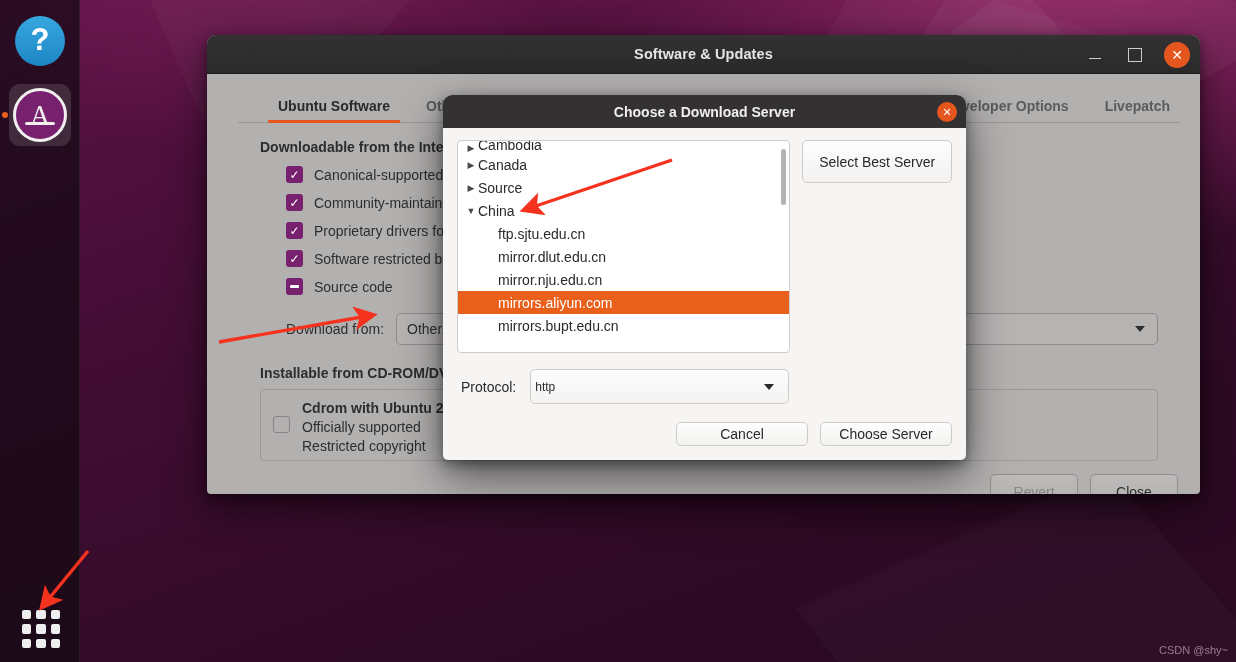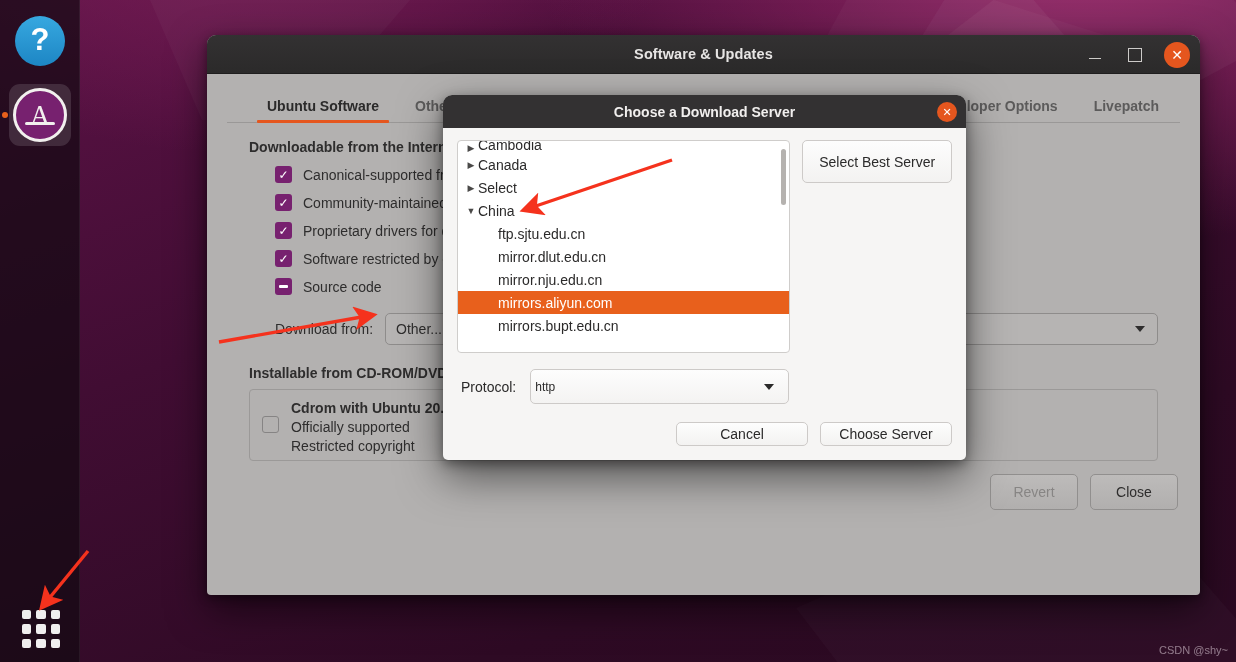--- a/index.html
+++ b/index.html
@@ -79,21 +79,21 @@
     width: 42px; height: 42px;
     display: grid; grid-template-columns: repeat(3, 1fr);
     grid-template-rows: repeat(3, 1fr); gap: 5px;
     padding: 2px;
   }
   #show-apps i { background: #efeeee; border-radius: 2px; display:block; }
 
   
   #main-window {
     position: absolute; left: 207px; top: 35px;
-    width: 993px; height: 560px;
+    width: 993px; height: 459px;
     background: #b3b1b0;
     border-radius: 9px 9px 4px 4px;
     box-shadow: 0 14px 38px rgba(0,0,0,0.55), 0 3px 10px rgba(0,0,0,0.4);
     z-index: 10;
     overflow: hidden;
   }
   #main-titlebar {
     height: 39px;
     background: linear-gradient(180deg, #333132 0%, #2b2a2a 100%);
     border-bottom: 1px solid #1f1e1e;
@@ -109,21 +109,21 @@
   .win-btn { color:#d3d0ce; font-size:13px; width:22px; height:22px;
              display:flex; align-items:center; justify-content:center;
              cursor: default; }
   .win-min::before { content:""; display:block; width:12px; height:1.5px; background:#cdcbc9; margin-top:8px;}
   .win-max::before { content:""; display:block; width:12px; height:12px; border:1.5px solid #cdcbc9; }
   .win-close {
     width: 26px; height: 26px; border-radius: 50%;
     background: #e5561e; color:#fff; font-size: 14px;
     display:flex; align-items:center; justify-content:center;
   }
-  #main-body { padding: 0; height: 436px; position: relative; }
+  #main-body { padding: 0; height: 436px; position: relative; margin-left: 11px; }
 
   
   #tabbar {
     display: flex; align-items: flex-end;
     height: 39px;
     padding: 0 22px;
     background: #b3b1b0;
     border-bottom: 1px solid #9a9897;
     margin: 10px 20px 0 20px;
     width: calc(100% - 40px);
@@ -394,21 +394,21 @@
           <div class="li clipped">
             <span class="tri">▶</span>
             <span>Cambodia</span>
           </div>
           <div class="li">
             <span class="tri">▶</span>
             <span>Canada</span>
           </div>
           <div class="li">
             <span class="tri">▶</span>
-            <span>Select</span>
+            <span>Source</span>
           </div>
           <div class="li">
             <span class="tri">▼</span>
             <span>China</span>
           </div>
           <div class="li child">
             <span>ftp.sjtu.edu.cn</span>
           </div>
           <div class="li child">
             <span>mirror.dlut.edu.cn</span>

